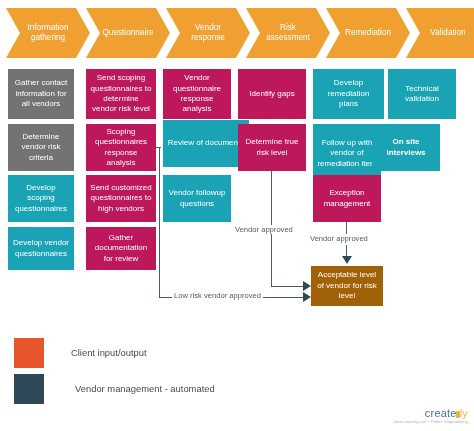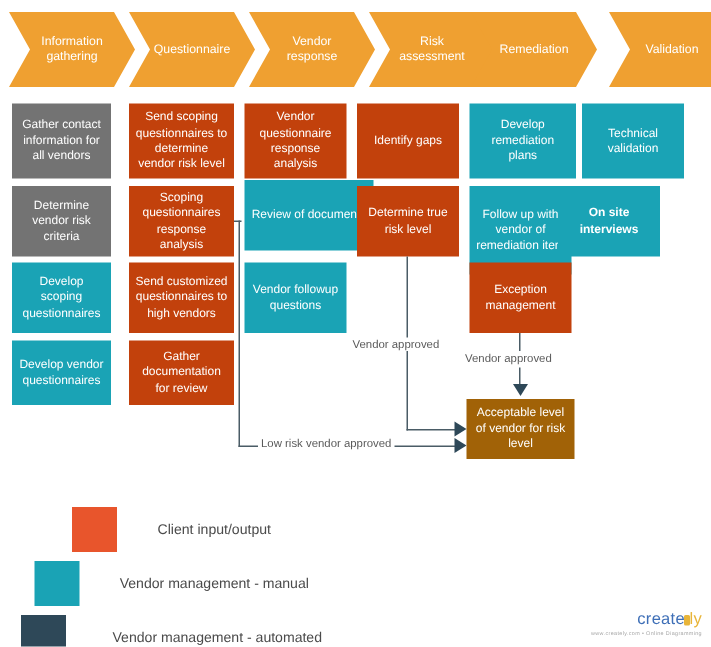--- a/index.html
+++ b/index.html
@@ -37,21 +37,21 @@
     display:flex;align-items:center;justify-content:center;
     text-align:center;
     color:#ffffff;
     font-size:8px;
     line-height:1.3;
     padding:2px 4px;
     box-sizing:border-box;
   }
   .c-client   {background:#737373;}
   .c-manual   {background:#1AA3B5;}
-  .c-auto     {background:#c2410c;}
+  .c-auto     {background:#be185d;}
   .c-accept   {background:#a16207;}
 
   
   .ln{position:absolute;background:#4A5C66;}
   .ln.h{height:1.4px;}
   .ln.v{width:1.4px;}
   .lnlabel{
     position:absolute;
     color:#5A5A5A;
     font-size:7.6px;
@@ -69,21 +69,21 @@
   .arrowD{
     position:absolute;
     width:0;height:0;
     border-left:5px solid transparent;
     border-right:5px solid transparent;
     border-top:8px solid #2E4858;
   }
 
   
   .legend{position:absolute;left:14px;top:337px;}
-  .legrow{display:flex;align-items:center;height:31px;margin-bottom:5px;justify-content:center;}
+  .legrow{display:flex;align-items:center;height:31px;margin-bottom:5px;}
   .legsw{width:30px;height:30px;flex:0 0 30px;}
   .legtx{margin-left:27px;font-size:9.4px;color:#4A4A4A;white-space:nowrap;}
 
   
   .wm{position:absolute;right:6px;bottom:7px;text-align:right;}
   .wm-main{font-size:11px;letter-spacing:.2px;}
   .wm-main .a{color:#3E6FB7;}
   .wm-main .b{color:#E8B53A;}
   .wm-sub{font-size:3.6px;color:#A8A8A8;letter-spacing:.25px;margin-top:1px;}
   .wm-dot{display:inline-block;width:4px;height:7px;background:#E8B53A;border-radius:1px;
@@ -111,21 +111,21 @@
       <span>Vendor</span>
       <span>response</span>
     </div>
   </div>
   <div class="chev" style="left:246px;width:84px;">
     <div>
       <span>Risk</span>
       <span>assessment</span>
     </div>
   </div>
-  <div class="chev" style="left:314px;width:84px;">
+  <div class="chev" style="left:326px;width:84px;">
     <div>
       <span>Remediation</span>
       <span></span>
     </div>
   </div>
   <div class="chev" style="left:406px;width:84px;">
     <div>
       <span>Validation</span>
       <span></span>
     </div>
@@ -172,24 +172,20 @@
   <div class="ln h" style="left:159px;top:297px;width:145px;"></div>
   <div class="arrowR" style="left:303px;top:292px;"></div>
   <div class="lnlabel" style="left:172px;top:291px;">Low risk vendor approved</div>
 
   <div class="legend">
     <div class="legrow">
       <div class="legsw" style="background:#E8552C;"></div>
       <div class="legtx">Client input/output</div>
     </div>
     <div class="legrow">
-      <div class="legsw" style="background:#1AA3B5;"></div>
-      <div class="legtx">Vendor management  - manual</div>
-    </div>
-    <div class="legrow">
       <div class="legsw" style="background:#2E4858;"></div>
       <div class="legtx" style="margin-left:31px;">Vendor management  - automated</div>
     </div>
   </div>
 
   <div class="wm">
     <div class="wm-main">
       <span class="a">create</span><span class="wm-dot"></span><span class="b">ly</span>
     </div>
     <div class="wm-sub">www.creately.com • Online Diagramming</div>

